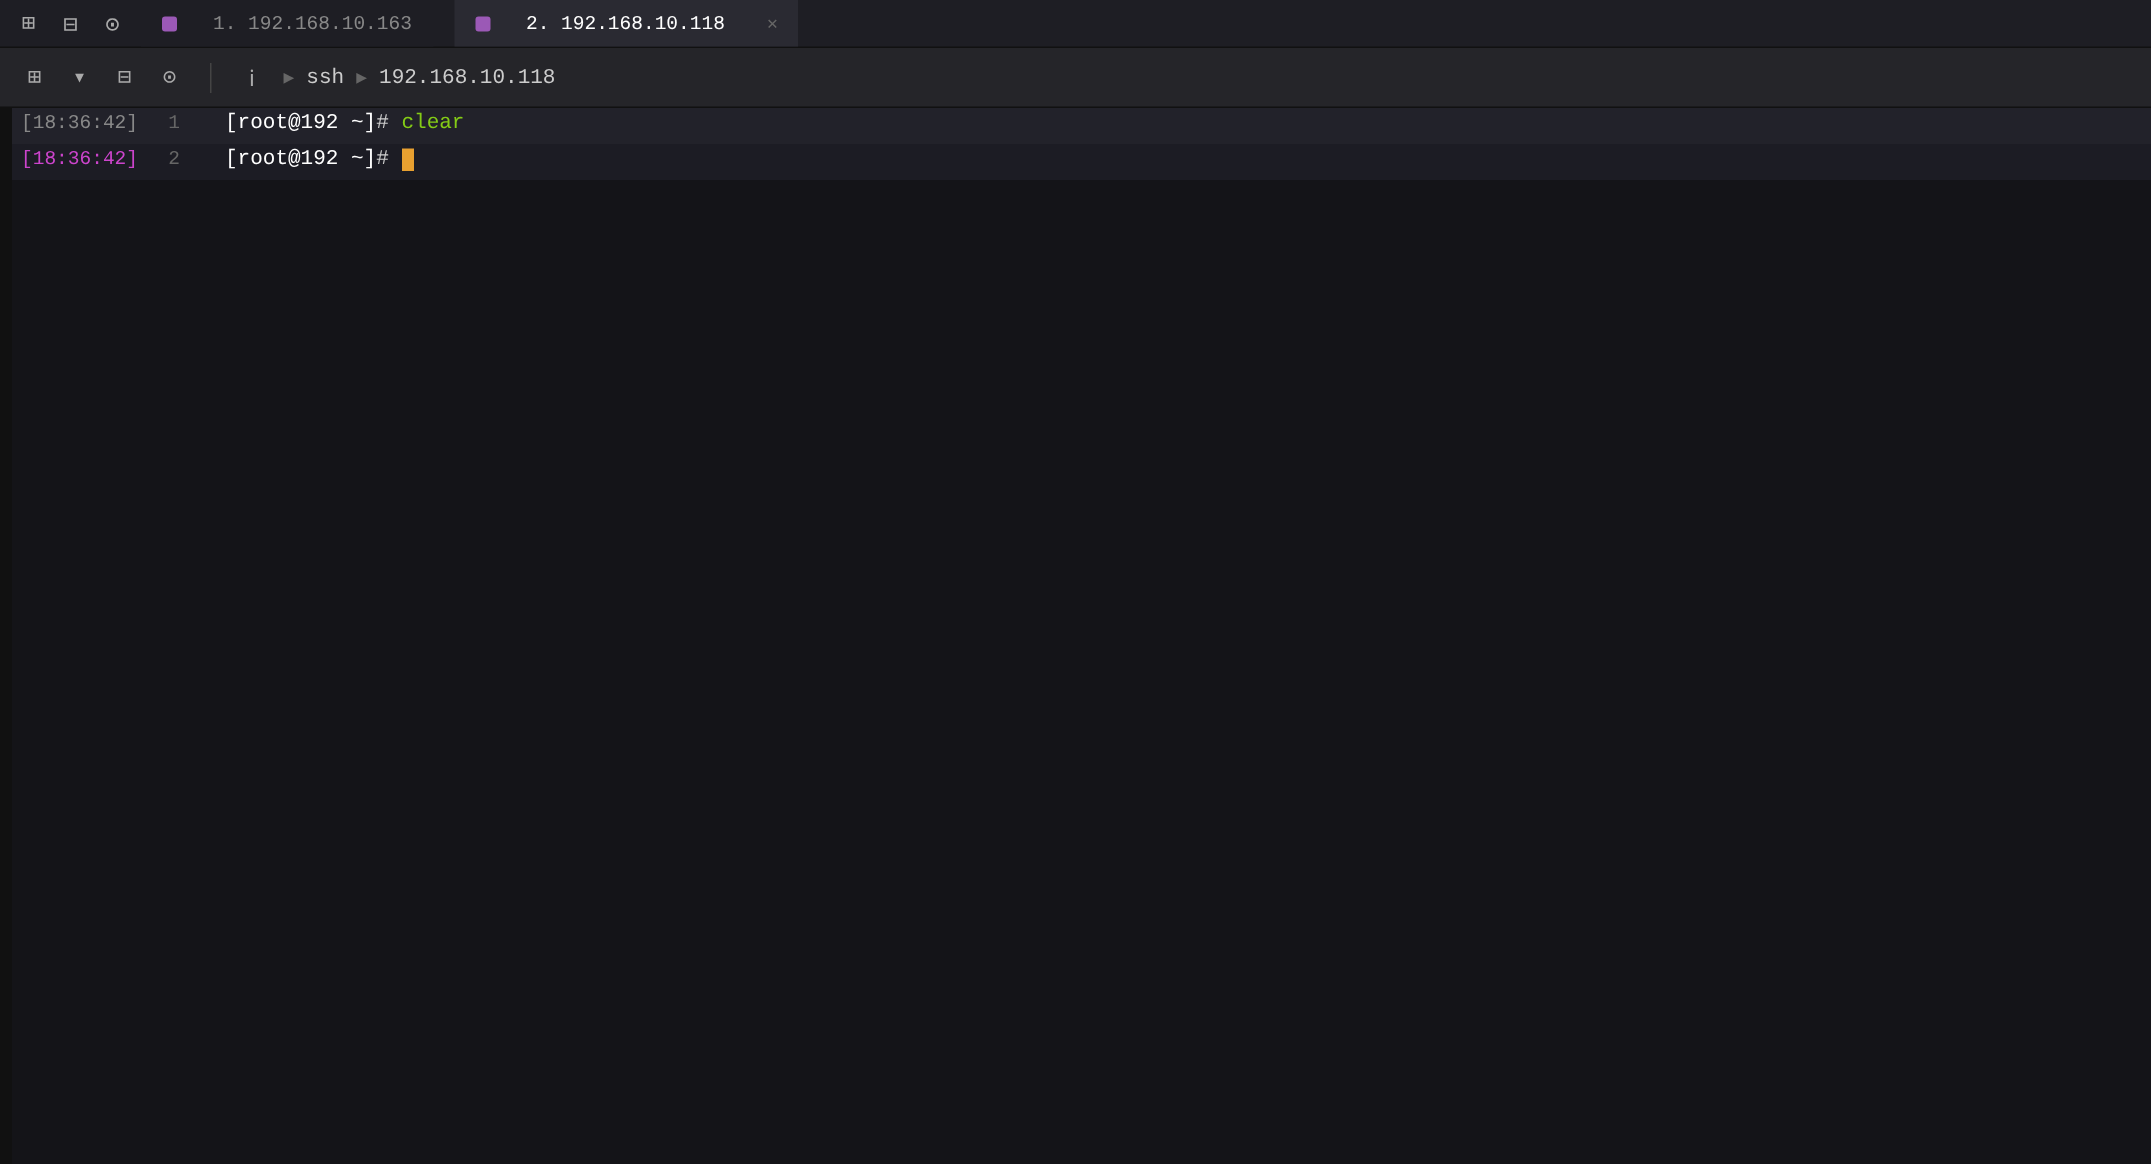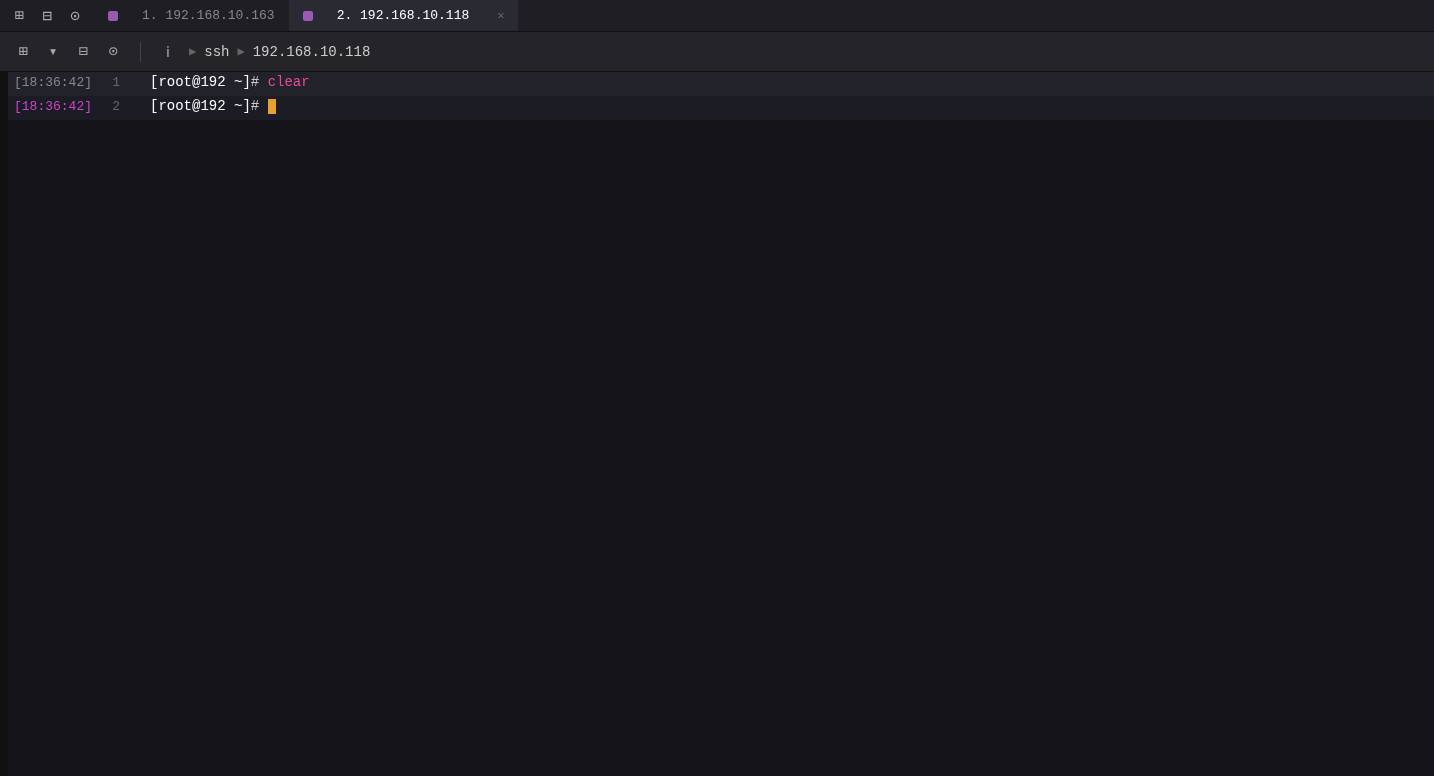--- a/index.html
+++ b/index.html
@@ -49,20 +49,21 @@
       background-color: #9b59b6;
     }
 
     .tab-2 .tab-indicator {
       background-color: #9b59b6;
     }
 
     .tab.active {
       background-color: #2a2a32;
       color: #ffffff;
+      margin-left: 14px;
     }
 
     .tab.inactive {
       background-color: #1e1e24;
       color: #888888;
     }
 
     .tab-close {
       font-size: 12px;
       color: #666;
@@ -173,21 +174,21 @@
 
     .prompt-text {
       color: #ffffff;
     }
 
     .prompt-hash {
       color: #cccccc;
     }
 
     .cmd-clear {
-      color: #ec4899;
+      color: #84cc16;
     }
 
     .cursor-block {
       display: inline-block;
       width: 8px;
       height: 15px;
       background-color: #e8a030;
       vertical-align: text-bottom;
     }
 

